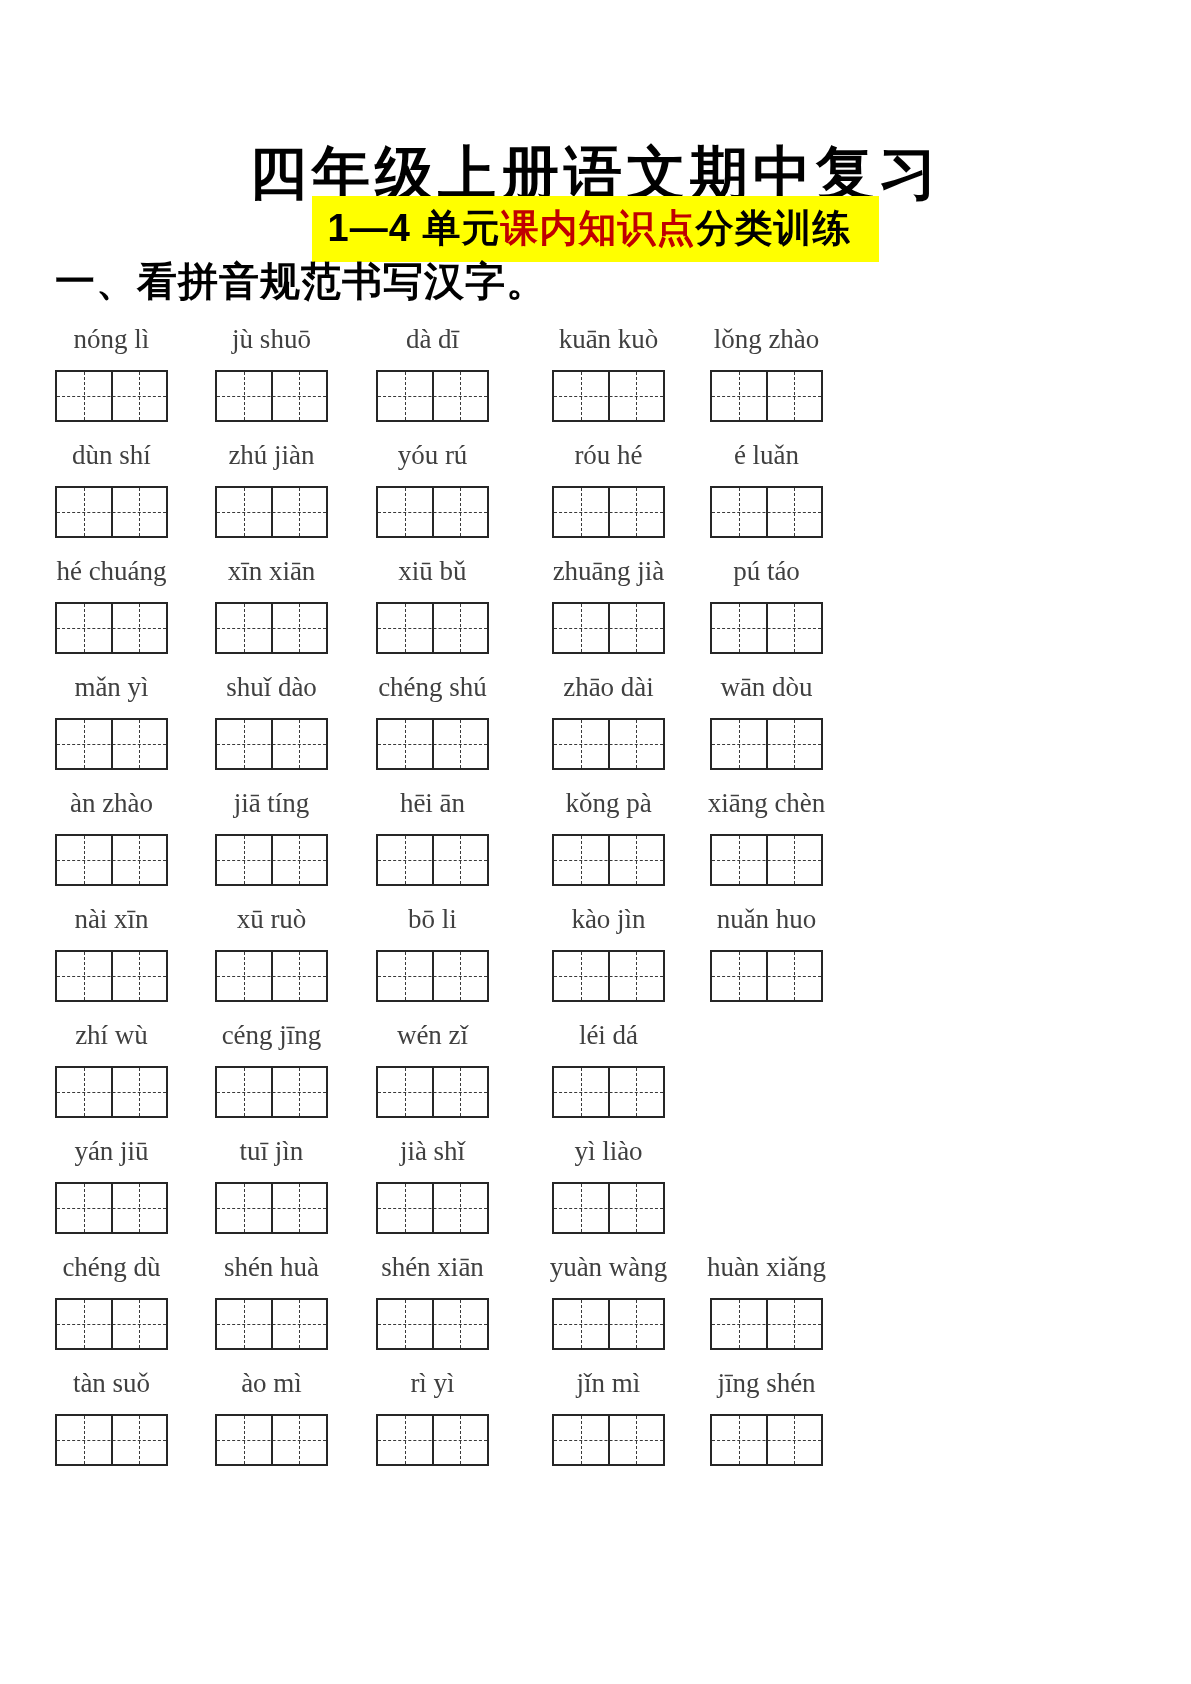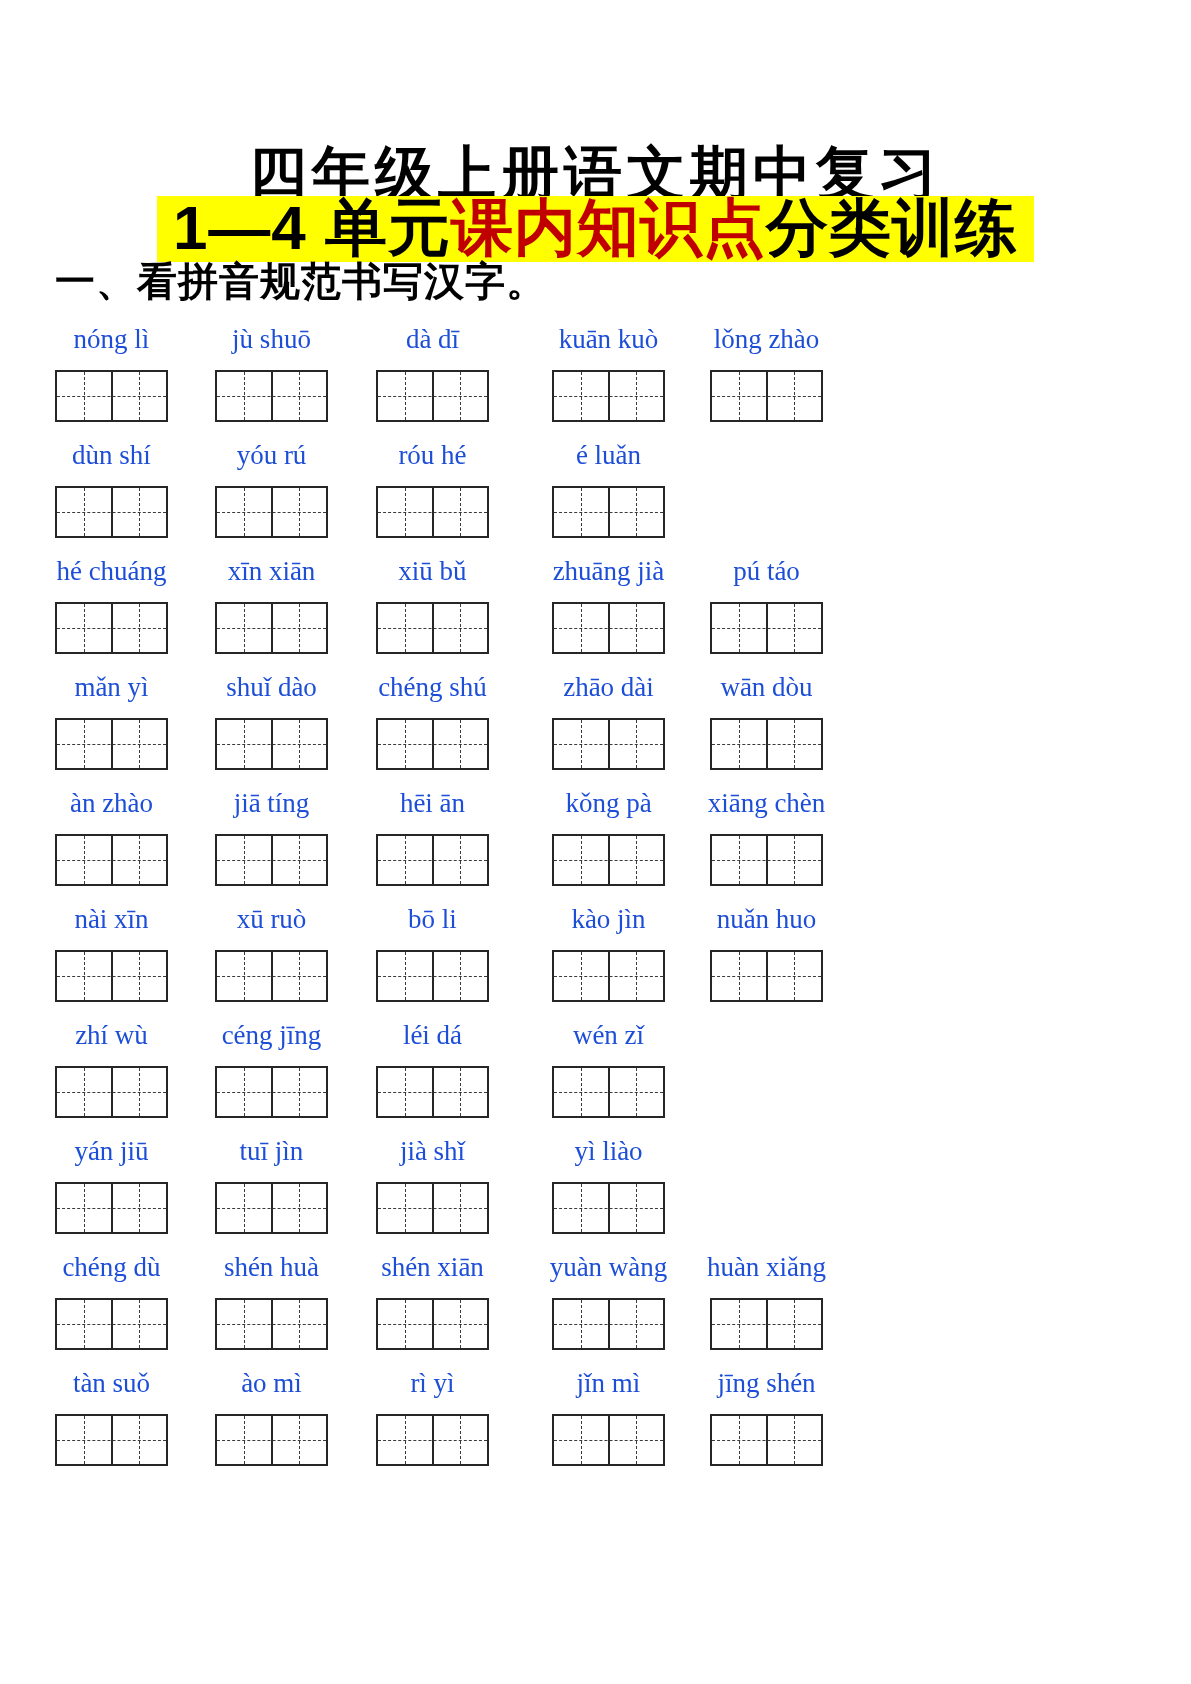--- a/index.html
+++ b/index.html
@@ -21,22 +21,22 @@
     font-family:"Liberation Sans","DejaVu Sans",sans-serif;
     margin-top:45px;
   }
   .subtitle-wrap{
     position:absolute;top:196px;left:0;right:0;
     display:flex;justify-content:center;
   }
   .subtitle{
     display:inline-block;
     background:#ffff00;
-    padding:5px 16px 7px 16px;
-    font-size:62px;line-height:54px;
+    padding:5px 28px 7px 16px;
+    font-size:38px;line-height:54px;
     font-weight:900;
     color:#000;
     letter-spacing:1px;
     white-space:nowrap;
   }
   .subtitle .hl{color:#c00000;}
   
   .section-heading{
     position:absolute;top:262px;left:55px;
     font-size:40px;line-height:38px;
@@ -51,21 +51,21 @@
   .ws-col:nth-child(2){left:160px;}
   .ws-col:nth-child(3){left:321px;}
   .ws-col:nth-child(4){left:497px;}
   .ws-col:nth-child(5){left:655px;}
   .pinyin{
     position:absolute;top:0;left:50%;
     transform:translateX(-50%);
     white-space:nowrap;
     font-family:"Liberation Serif","DejaVu Serif",serif;
     font-size:27px;line-height:38px;
-    color:#1d4ed8;
+    color:#404040;
   }
   .writebox{
     position:absolute;top:50px;left:0;
     width:113px;height:52px;
     box-sizing:border-box;
     border:2px solid #262626;
     display:flex;
     background:#fff;
   }
   .writebox .cell{position:relative;flex:1;}
@@ -164,20 +164,32 @@
       <div class="cell c1">
               <i class="vdash"></i>
             </div>
       <div class="cell">
               <i class="vdash"></i>
             </div>
       <i class="hdash"></i>
     </div>
   </div>
         <div class="ws-col">
+    <div class="pinyin">zhú jiàn</div>
+    <div class="writebox">
+      <div class="cell c1">
+              <i class="vdash"></i>
+            </div>
+      <div class="cell">
+              <i class="vdash"></i>
+            </div>
+      <i class="hdash"></i>
+    </div>
+  </div>
+        <div class="ws-col">
     <div class="pinyin">yóu rú</div>
     <div class="writebox">
       <div class="cell c1">
               <i class="vdash"></i>
             </div>
       <div class="cell">
               <i class="vdash"></i>
             </div>
       <i class="hdash"></i>
     </div>
@@ -474,33 +486,33 @@
       <div class="cell c1">
               <i class="vdash"></i>
             </div>
       <div class="cell">
               <i class="vdash"></i>
             </div>
       <i class="hdash"></i>
     </div>
   </div>
         <div class="ws-col">
+    <div class="pinyin">wén zǐ</div>
+    <div class="writebox">
+      <div class="cell c1">
+              <i class="vdash"></i>
+            </div>
+      <div class="cell">
+              <i class="vdash"></i>
+            </div>
+      <i class="hdash"></i>
+    </div>
+  </div>
+        <div class="ws-col">
     <div class="pinyin">léi dá</div>
-    <div class="writebox">
-      <div class="cell c1">
-              <i class="vdash"></i>
-            </div>
-      <div class="cell">
-              <i class="vdash"></i>
-            </div>
-      <i class="hdash"></i>
-    </div>
-  </div>
-        <div class="ws-col">
-    <div class="pinyin">wén zǐ</div>
     <div class="writebox">
       <div class="cell c1">
               <i class="vdash"></i>
             </div>
       <div class="cell">
               <i class="vdash"></i>
             </div>
       <i class="hdash"></i>
     </div>
   </div>

